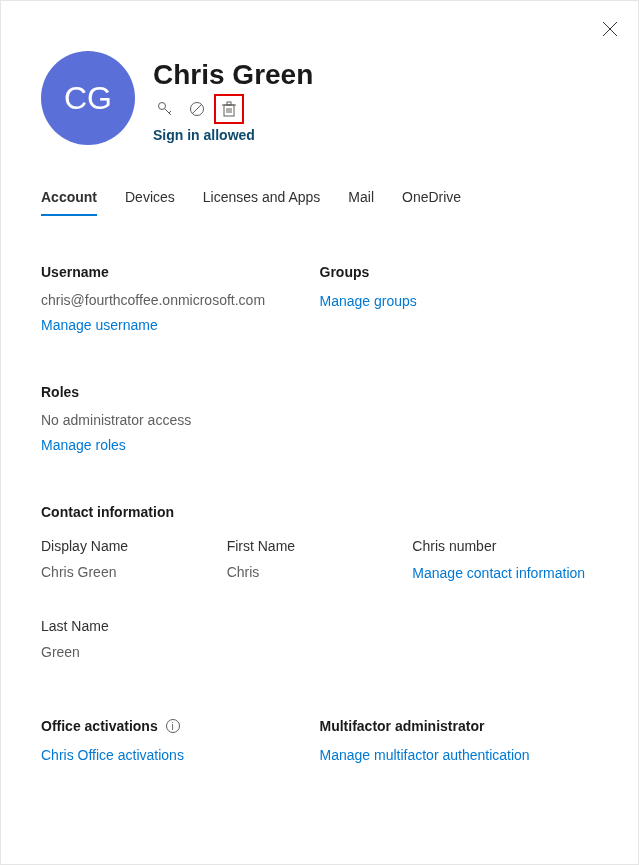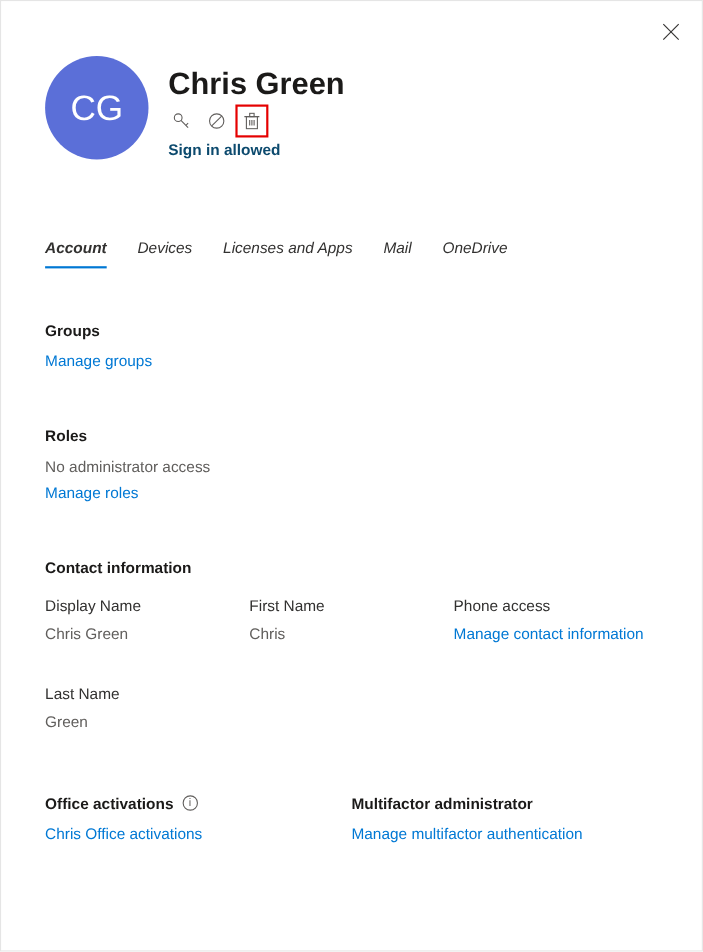--- a/index.html
+++ b/index.html
@@ -22,21 +22,21 @@
       right: 18px;
       width: 20px;
       height: 20px;
       cursor: pointer;
       display: flex;
       align-items: center;
       justify-content: center;
     }
     .header {
       display: flex;
-      align-items: center;
+      align-items: flex-start;
       margin-top: 30px;
       gap: 18px;
     }
     .avatar {
       width: 94px;
       height: 94px;
       border-radius: 50%;
       background: #5b6fd8;
       display: flex;
       align-items: center;
@@ -76,23 +76,22 @@
       outline-offset: 3px;
     }
     .status {
       font-size: 14px;
       font-weight: 600;
       color: #0c4a6e;
     }
     .tabs {
       display: flex;
       gap: 28px;
-      margin-top: 72px;
+      margin-top: 44px;
       border-bottom: 1px solid transparent;
-      font-style: italic;
     }
     .tab {
       font-size: 14px;
       color: #323130;
       padding-bottom: 10px;
       cursor: pointer;
       position: relative;
     }
     .tab.active {
       font-weight: 600;
@@ -210,20 +209,25 @@
   <div class="tab">Devices</div>
   <div class="tab">Licenses and Apps</div>
   <div class="tab">Mail</div>
   <div class="tab">OneDrive</div>
 </div>
 
 <div class="content">
 
   <div class="row">
     <div class="col">
+      <div class="section-label">Username</div>
+      <div class="section-value">chris@fourthcoffee.onmicrosoft.com</div>
+      <div class="link">Manage username</div>
+    </div>
+    <div class="col">
       <div class="section-label">Groups</div>
       <div class="link">Manage groups</div>
     </div>
   </div>
 
   <div class="row">
     <div class="col">
       <div class="section-label">Roles</div>
       <div class="section-value">No administrator access</div>
       <div class="link">Manage roles</div>
@@ -236,21 +240,21 @@
     <div class="contact-grid" style="margin-top:18px">
       <div>
         <div class="field-label">Display Name</div>
         <div class="section-value">Chris Green</div>
       </div>
       <div>
         <div class="field-label">First Name</div>
         <div class="section-value">Chris</div>
       </div>
       <div>
-        <div class="field-label">Phone access</div>
+        <div class="field-label">Chris number</div>
         <div class="link">Manage contact information</div>
       </div>
       <div>
         <div class="field-label">Last Name</div>
         <div class="section-value">Green</div>
       </div>
     </div>
   </div>
 
   <div class="row" style="margin-bottom:0">

